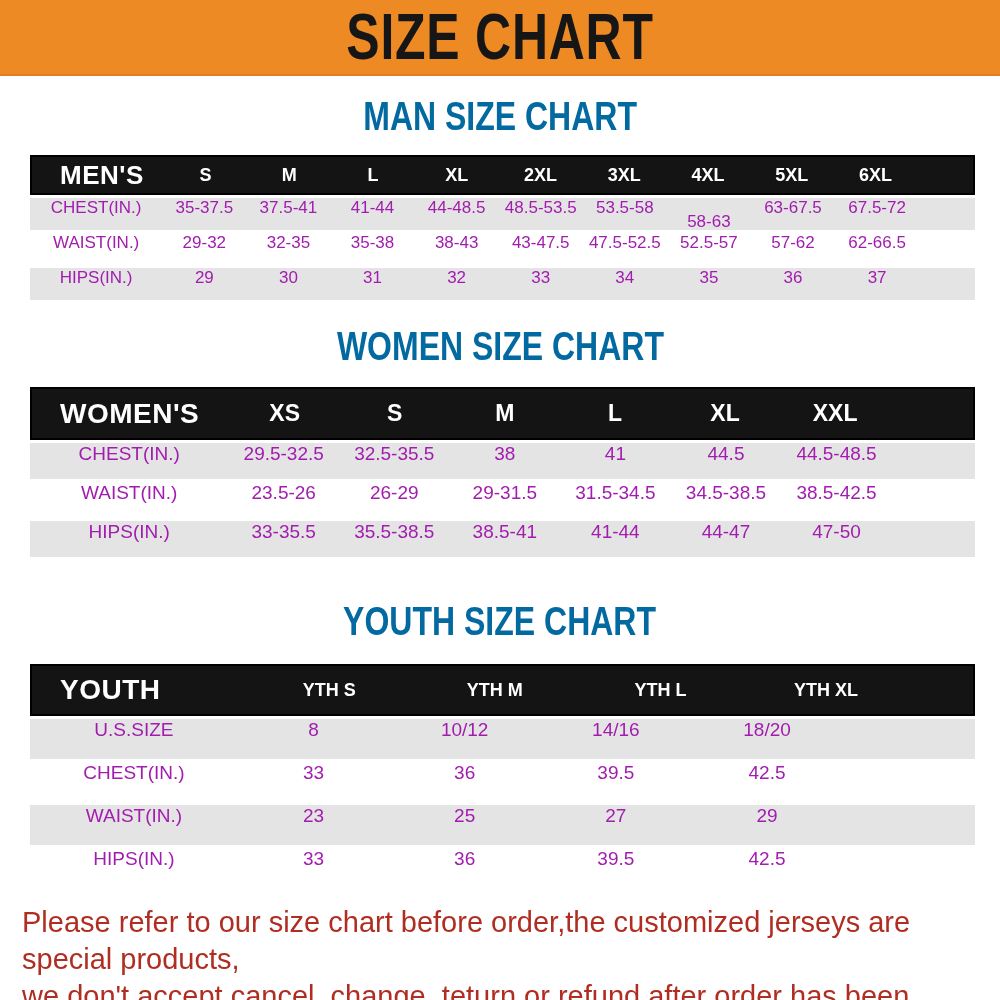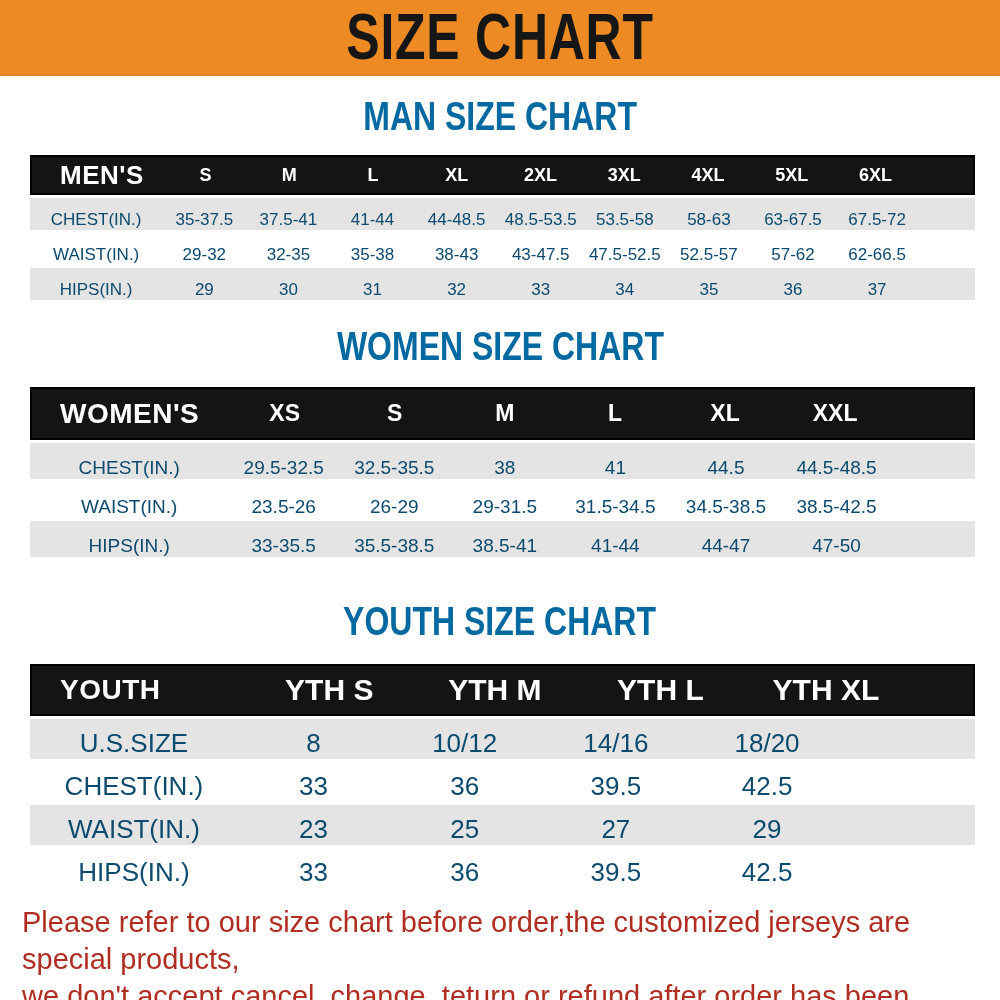--- a/index.html
+++ b/index.html
@@ -68,24 +68,24 @@
     white-space: nowrap;
   }
   .thead-cell {
     text-align: center;
     font-weight: bold;
     box-sizing: border-box;
     white-space: nowrap;
   }
   .trow {
     display: flex;
-    align-items: flex-end;
+    align-items: flex-start;
     margin-top: 3px;
     background: #ffffff;
-    color: #0c4a6e;
+    color: #a21caf;
   }
   .trow.gray { background: #e4e4e4; }
   .trow-label {
     text-align: center;
     box-sizing: border-box;
     white-space: nowrap;
   }
   .tcell {
     text-align: center;
     box-sizing: border-box;
@@ -95,22 +95,22 @@
   .t0 .thead { height: 40px; }
   .t0 .thead-label { font-size: 26px; }
   .t0 .thead-cell  { font-size: 18px; }
   .t0 .trow  { height: 32px; font-size: 17px; }
   .t1 .thead { height: 53px; }
   .t1 .thead-label { font-size: 28px; }
   .t1 .thead-cell  { font-size: 23px; }
   .t1 .trow  { height: 36px; font-size: 19px; }
   .t2 .thead { height: 52px; gap: 15px; }
   .t2 .thead-label { font-size: 28px; }
-  .t2 .thead-cell  { font-size: 30px; }
-  .t2 .trow  { height: 40px; font-size: 26px; }
+  .t2 .thead-cell  { font-size: 18px; }
+  .t2 .trow  { height: 40px; font-size: 19px; }
   
   .footer {
     padding: 16px 0 0 22px;
     color: #b02d22;
     font-size: 29px;
     line-height: 37px;
   }
 </style>
 </head>
 <body>

